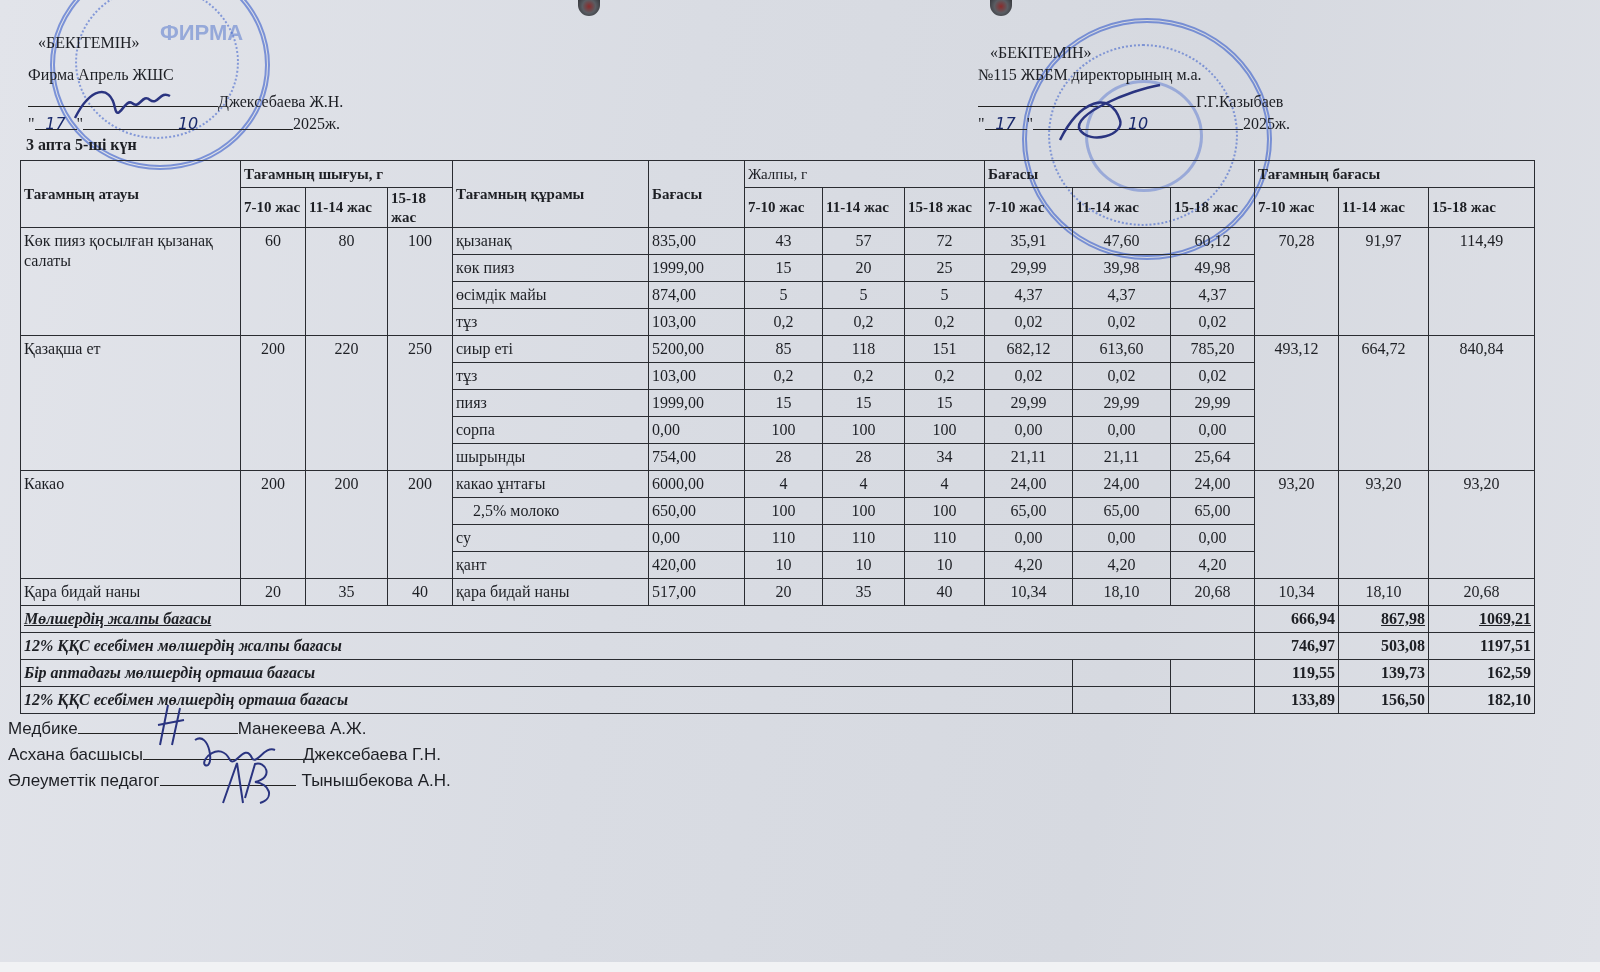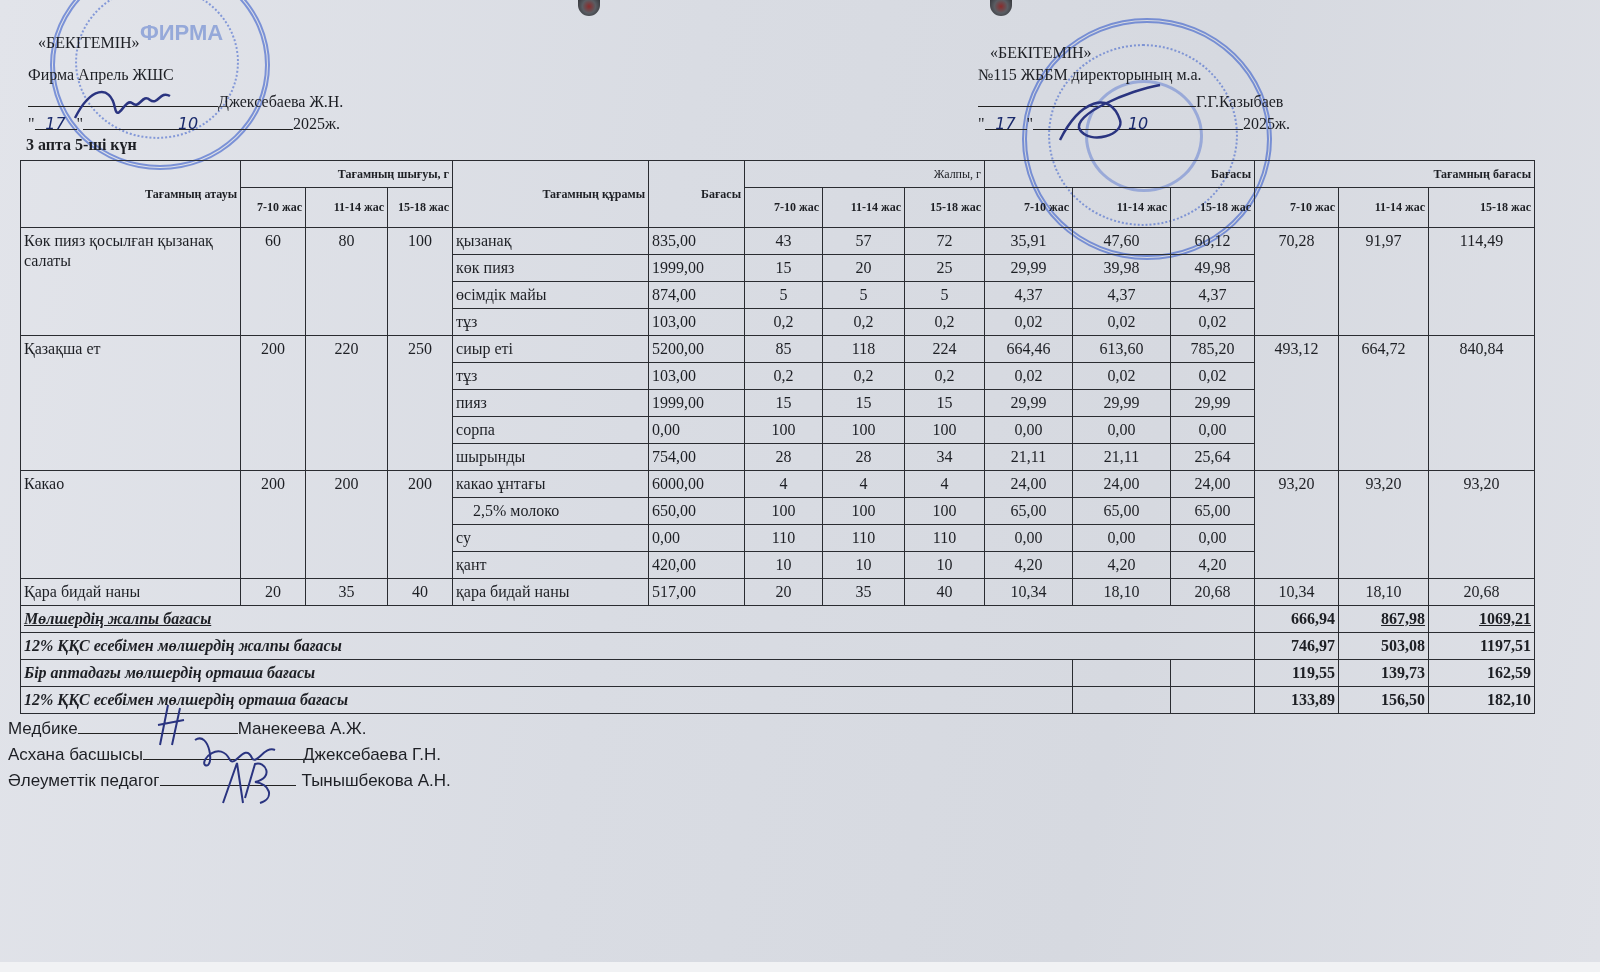--- a/index.html
+++ b/index.html
@@ -60,22 +60,22 @@
     }
     table.menu td, table.menu th {
       border: 1.5px solid #2a2c31;
       padding: 0 3px;
       height: 26px;
       line-height: 20px;
       vertical-align: middle;
     }
     table.menu th {
       font-weight: bold;
-      text-align: right;
-      font-size: 12px;
+      text-align: left;
+      font-size: 15px;
       line-height: 19px;
     }
     .c { text-align: center; }
     .r { }
     .top { vertical-align: top !important; padding-top: 3px !important; }
     .dish-name { vertical-align: top !important; padding-top: 3px !important; }
     .sum-label {
       font-style: italic; font-weight: bold; text-align: left;
       text-decoration: underline;
     }
@@ -91,21 +91,21 @@
 </head>
 <body>
 
 <div class="paper">
 
   <div class="punch" style="left:578px;"></div>
   <div class="punch" style="left:990px;"></div>
 
   <div class="stamp" style="left:50px; top:-40px; width:210px; height:200px;"></div>
   <div class="stamp-inner" style="left:75px; top:-15px; width:160px; height:150px;"></div>
-  <div class="stamp-text" style="left:140px; top:20px;">ФИРМА</div>
+  <div class="stamp-text" style="left:160px; top:20px;">ФИРМА</div>
 
   <div class="stamp" style="left:1022px; top:18px; width:240px; height:232px;"></div>
   <div class="stamp-inner" style="left:1048px; top:44px; width:186px; height:178px;"></div>
   <div class="stamp-inner" style="left:1085px; top:80px; width:112px; height:106px; border-style:solid; border-width:3px; border-color:rgba(40,80,200,0.35);"></div>
 
   <div class="hdr-block" style="left:38px; top:32px;">
     <div class="line">«БЕКІТЕМІН»</div>
   </div>
   <div class="hdr-block" style="left:28px; top:64px;">
     <div class="line">Фирма Апрель ЖШС</div>
@@ -232,22 +232,22 @@
 
       <tr>
         <td rowspan="5" class="dish-name">Қазақша ет</td>
         <td rowspan="5" class="c top">200</td>
         <td rowspan="5" class="c top">220</td>
         <td rowspan="5" class="c top">250</td>
         <td>сиыр еті</td>
         <td class="r">5200,00</td>
         <td class="c">85</td>
         <td class="c">118</td>
-        <td class="c">224</td>
-        <td class="c">664,46</td>
+        <td class="c">151</td>
+        <td class="c">682,12</td>
         <td class="c">613,60</td>
         <td class="c">785,20</td>
         <td rowspan="5" class="c top">493,12</td>
         <td rowspan="5" class="c top">664,72</td>
         <td rowspan="5" class="c top">840,84</td>
       </tr>
       <tr>
         <td>тұз</td>
         <td class="r">103,00</td>
         <td class="c">0,2</td>

